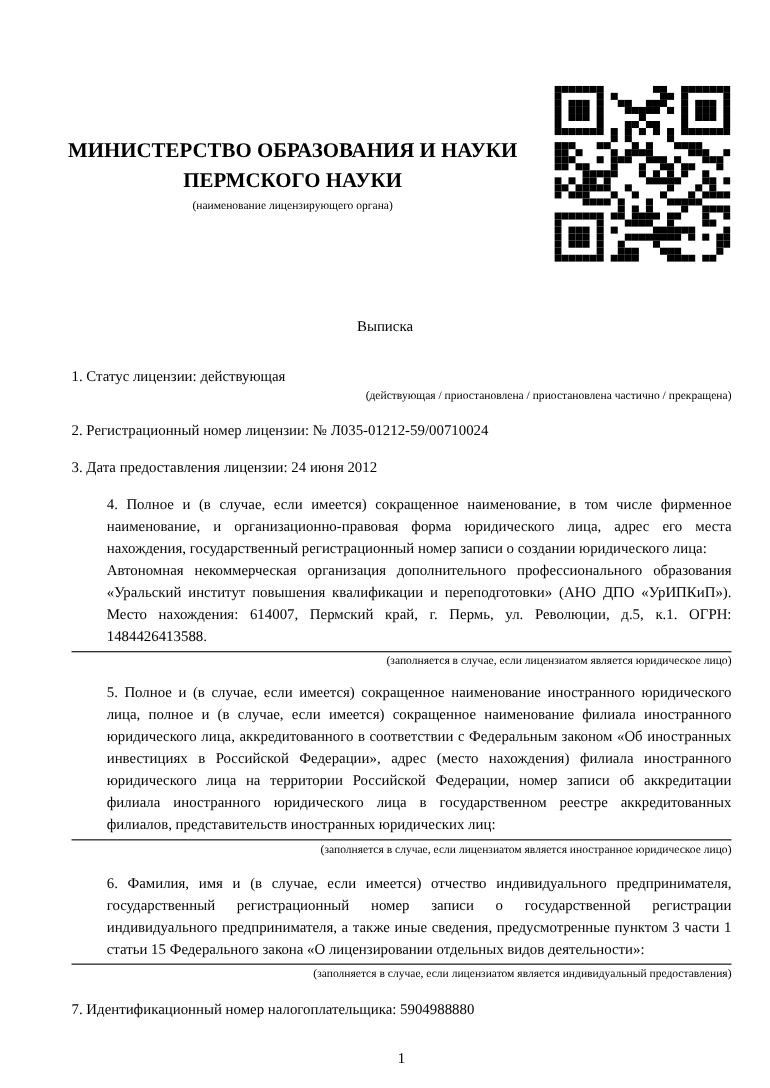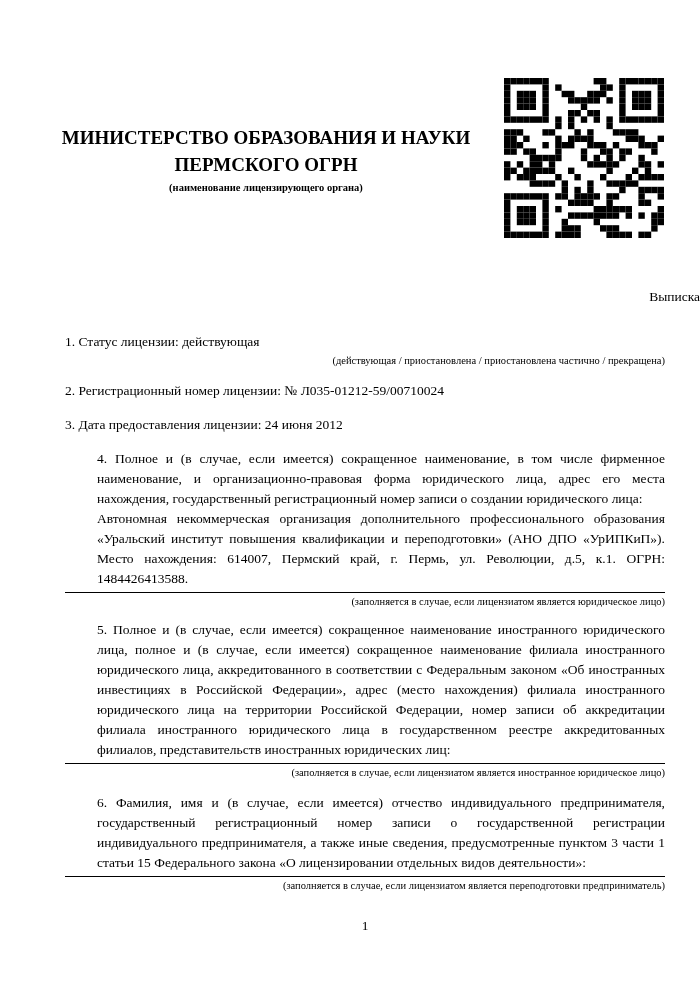--- a/index.html
+++ b/index.html
@@ -5,26 +5,26 @@
   html, body { margin:0; padding:0; background:#ffffff; }
   .page {
     width:700px; height:989px; margin:0 auto; background:#ffffff; color:#000;
     font-family:"Liberation Serif","DejaVu Serif",serif;
     position:relative; overflow:hidden; box-sizing:border-box;
   }
   .header { display:flex; align-items:center; padding:78px 36px 0 34px; }
   .header-left { flex:1 1 auto; text-align:center; padding-right:6px; }
   .ministry { font-weight:bold; font-size:19px; line-height:27px; }
   .ministry div { white-space:nowrap; }
-  .ministry-note { font-size:10.5px; margin-top:4px;font-weight:bold; }
+  .ministry-note { font-size:10.5px; margin-top:4px; }
   .qr { width:160px; height:160px; flex:0 0 auto; display:block; }
   .qr rect { fill:#000; }
 
   .doc-title { text-align:center; margin-top:50px; font-size:13.5px; line-height:18px; }
-  .doc-title div { white-space:nowrap;text-align:right; }
+  .doc-title div { white-space:nowrap; }
 
   .content { padding:0 35px 0 65px; font-size:13.5px; line-height:20px; }
   .item { margin:0; }
   .b1 { margin-top:26px; }
   .b  { margin-top:14px; }
   .b5 { margin-top:12px; }
   .b7 { margin-top:16px; }
   .justify { text-align:justify;margin-left:32px; }
   .center-note { text-align:right; font-size:10.5px; line-height:13px; margin-top:2px; }
   .rule { border:none; border-top:1.6px solid #000; height:0; margin:3px 0 2px 0; }
@@ -32,21 +32,21 @@
 </style>
 </head>
 <body>
 
 <div class="page">
 
   <div class="header">
     <div class="header-left">
       <div class="ministry">
         <div>МИНИСТЕРСТВО ОБРАЗОВАНИЯ И НАУКИ</div>
-        <div>ПЕРМСКОГО ОГРН</div>
+        <div>ПЕРМСКОГО НАУКИ</div>
       </div>
       <div class="ministry-note">(наименование лицензирующего органа)</div>
     </div>
     <svg class="qr" viewBox="0 0 155 155" xmlns="http://www.w3.org/2000/svg" aria-hidden="true">
         <rect x="0.0" y="0.0" width="6.2" height="6.2"></rect>
         <rect x="6.2" y="0.0" width="6.2" height="6.2"></rect>
         <rect x="12.4" y="0.0" width="6.2" height="6.2"></rect>
         <rect x="18.6" y="0.0" width="6.2" height="6.2"></rect>
         <rect x="24.8" y="0.0" width="6.2" height="6.2"></rect>
         <rect x="31.0" y="0.0" width="6.2" height="6.2"></rect>
@@ -374,20 +374,23 @@
 
     <div class="b5">
       <p class="item justify">5. Полное и (в случае, если имеется) сокращенное наименование иностранного юридического лица, полное и (в случае, если имеется) сокращенное наименование филиала иностранного юридического лица, аккредитованного в соответствии с Федеральным законом «Об иностранных инвестициях в Российской Федерации», адрес (место нахождения) филиала иностранного юридического лица на территории Российской Федерации, номер записи об аккредитации филиала иностранного юридического лица в государственном реестре аккредитованных филиалов, представительств иностранных юридических лиц:</p>
       <hr class="rule">
       <div class="center-note">(заполняется в случае, если лицензиатом является иностранное юридическое лицо)</div>
     </div>
 
     <div class="b">
       <p class="item justify">6. Фамилия, имя и (в случае, если имеется) отчество индивидуального предпринимателя, государственный регистрационный номер записи о государственной регистрации индивидуального предпринимателя, а также иные сведения, предусмотренные пунктом 3 части 1 статьи 15 Федерального закона «О лицензировании отдельных видов деятельности»:</p>
       <hr class="rule">
-      <div class="center-note">(заполняется в случае, если лицензиатом является переподготовки предприниматель)</div>
-    </div>
-
+      <div class="center-note">(заполняется в случае, если лицензиатом является индивидуальный предоставления)</div>
+    </div>
+
+    <div class="b7">
+      <p class="item">7. Идентификационный номер налогоплательщика: 5904988880</p>
+    </div>
 
     <div class="page-number">1</div>
 
   </div>
 </div>
 
 </body></html>

